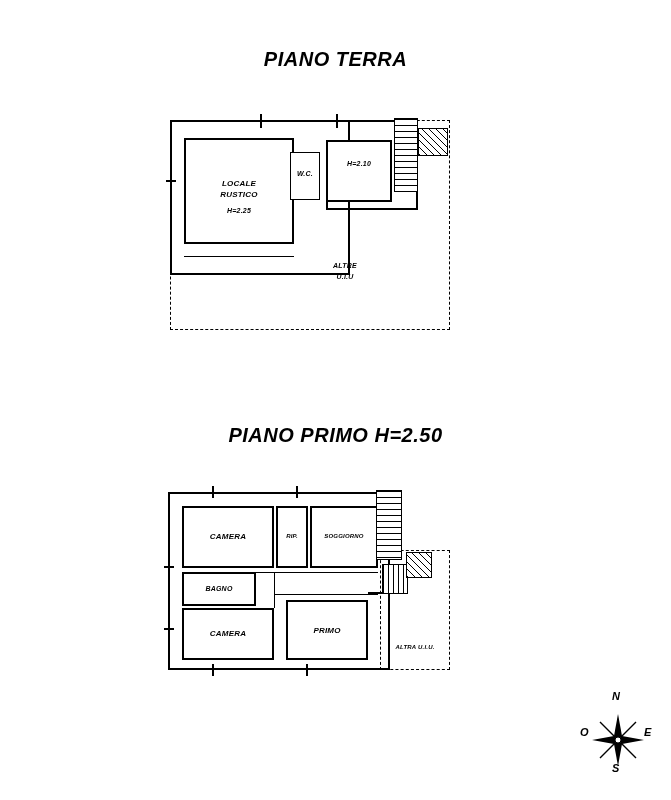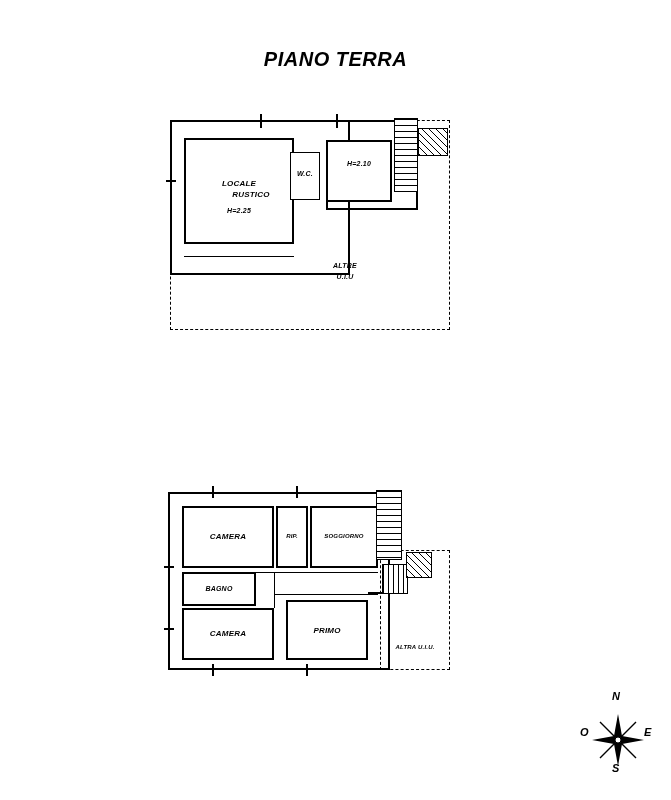--- a/index.html
+++ b/index.html
@@ -128,21 +128,21 @@
 
     <div class="dash" style="left:20px; top:10px; width:280px; height:210px;"></div>
 
     <div class="hline2" style="left:20px; top:10px; width:180px;"></div>
     <div class="vline2" style="left:20px; top:10px; height:155px;"></div>
     <div class="hline2" style="left:20px; top:163px; width:180px;"></div>
     <div class="vline2" style="left:198px; top:10px; height:155px;"></div>
 
     <div class="room" style="left:34px; top:28px; width:110px; height:106px;"></div>
     <div class="lbl" style="left:34px; top:68px; width:110px;">LOCALE</div>
-    <div class="lbl" style="left:34px; top:79px; width:110px;margin-left:12px;">RUSTICO</div>
+    <div class="lbl" style="left:34px; top:79px; width:110px;">RUSTICO</div>
     <div class="lbl small" style="left:34px; top:95px; width:110px;">H=2.25</div>
 
     <div class="hline" style="left:34px; top:146px; width:110px;"></div>
 
     <div class="thin" style="left:140px; top:42px; width:30px; height:48px;"></div>
     <div class="lbl small" style="left:140px; top:58px; width:30px;">W.C.</div>
 
     <div class="room" style="left:176px; top:30px; width:66px; height:62px;"></div>
     <div class="lbl small" style="left:176px; top:48px; width:66px;">H=2.10</div>
 
@@ -155,20 +155,21 @@
     <div class="hatch" style="left:268px; top:18px; width:30px; height:28px;"></div>
 
     <div class="lbl small" style="left:165px; top:150px; width:60px;">ALTRE</div>
     <div class="lbl small" style="left:165px; top:161px; width:60px;">U.I.U</div>
 
     <div class="vline2" style="left:110px; top:4px; height:14px;"></div>
     <div class="vline2" style="left:186px; top:4px; height:14px;"></div>
     <div class="hline2" style="left:16px; top:70px; width:10px;"></div>
   </div>
 
+  <div class="title" id="title-first">PIANO PRIMO H=2.50</div>
 
   <div class="plan" id="plan-first" style="left:150px; top:480px; width:330px; height:220px;">
 
     <div class="dash" style="left:230px; top:70px; width:70px; height:120px;"></div>
 
     <div class="hline2" style="left:18px; top:12px; width:222px;"></div>
     <div class="vline2" style="left:18px; top:12px; height:178px;"></div>
     <div class="hline2" style="left:18px; top:188px; width:222px;"></div>
     <div class="vline2" style="left:238px; top:12px; height:178px;"></div>
 

